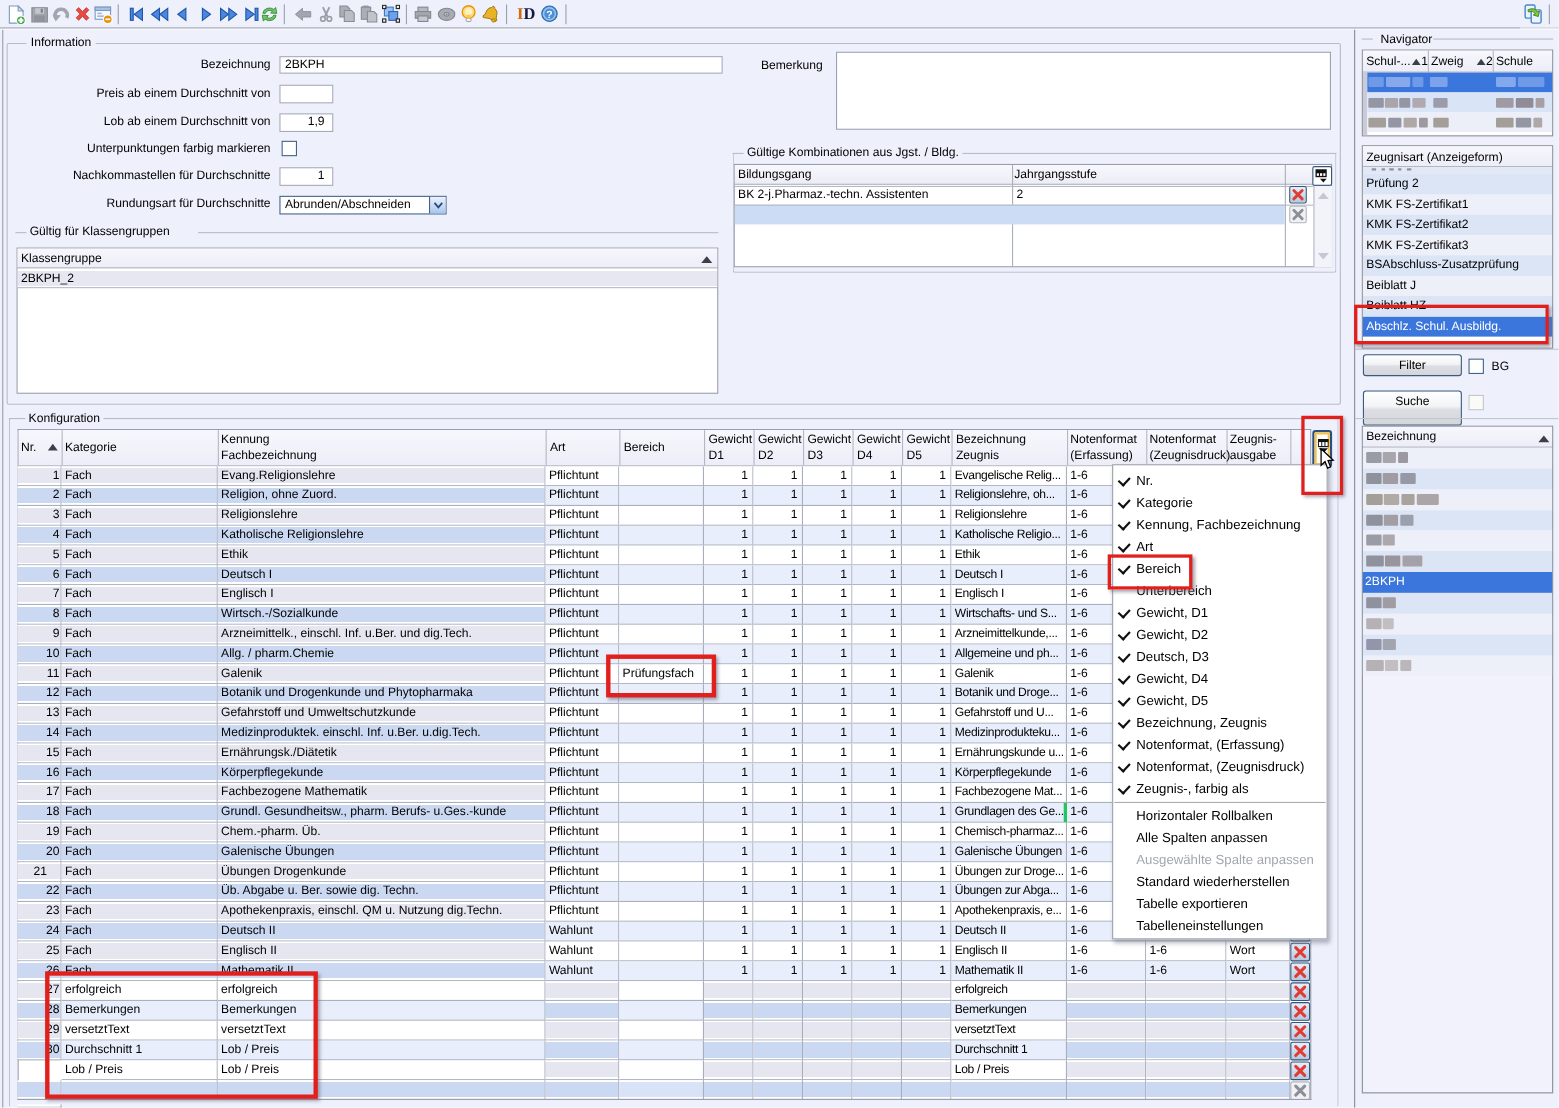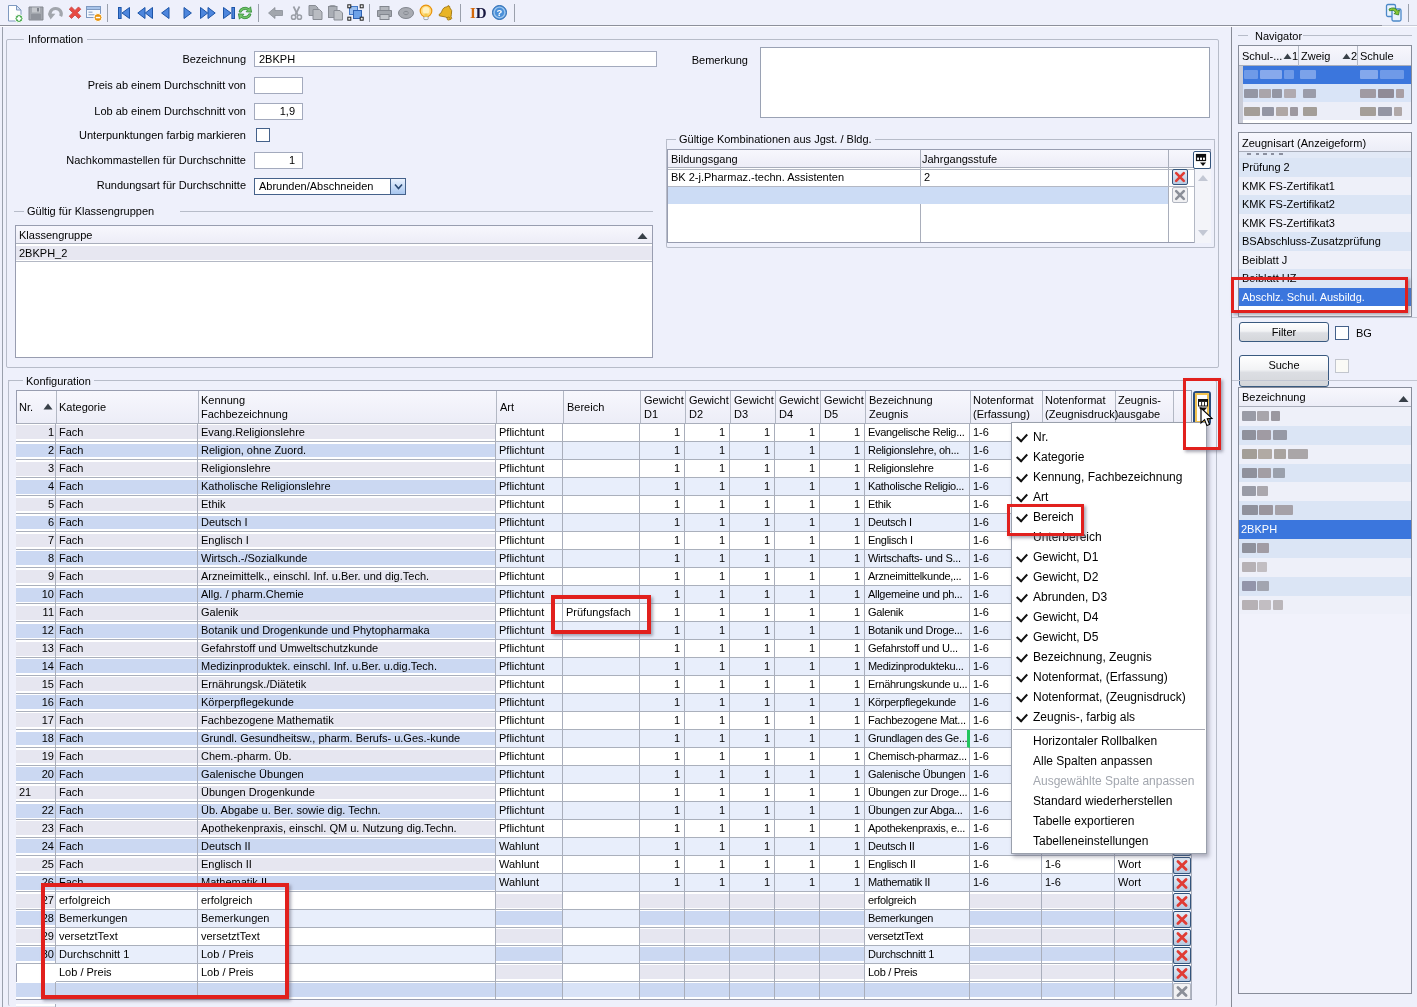--- a/index.html
+++ b/index.html
@@ -545,21 +545,21 @@
 <div class="cell" style="left:640px;top:766px;width:45px;height:18px;background:#e8eefb;text-align:right;padding-right:4px;border-right:1px solid #a9aebb;border-bottom:1px solid #aab0bc;">1</div>
 <div class="cell" style="left:685px;top:766px;width:45px;height:18px;background:#e8eefb;text-align:right;padding-right:4px;border-right:1px solid #a9aebb;border-bottom:1px solid #aab0bc;">1</div>
 <div class="cell" style="left:730px;top:766px;width:45px;height:18px;background:#e8eefb;text-align:right;padding-right:4px;border-right:1px solid #a9aebb;border-bottom:1px solid #aab0bc;">1</div>
 <div class="cell" style="left:775px;top:766px;width:45px;height:18px;background:#e8eefb;text-align:right;padding-right:4px;border-right:1px solid #a9aebb;border-bottom:1px solid #aab0bc;">1</div>
 <div class="cell" style="left:820px;top:766px;width:45px;height:18px;background:#e8eefb;text-align:right;padding-right:4px;border-right:1px solid #a9aebb;border-bottom:1px solid #aab0bc;">1</div>
 <div class="cell" style="left:865px;top:766px;width:105px;height:18px;background:#e8eefb;letter-spacing:-0.3px;border-right:1px solid #a9aebb;border-bottom:1px solid #aab0bc;">Galenische Übungen</div>
 <div class="cell" style="left:970px;top:766px;width:72px;height:18px;background:#e8eefb;border-right:1px solid #a9aebb;border-bottom:1px solid #aab0bc;">1-6</div>
 <div class="cell" style="left:1042px;top:766px;width:73px;height:18px;background:#e8eefb;border-right:1px solid #a9aebb;border-bottom:1px solid #aab0bc;"></div>
 <div class="cell" style="left:1115px;top:766px;width:58px;height:18px;background:#e8eefb;border-right:1px solid #a9aebb;border-bottom:1px solid #aab0bc;"></div>
 <div class="cell" style="left:1173px;top:766px;width:19px;height:18px;background:#e8eefb;border-bottom:1px solid #aab0bc;"></div>
-<div class="cell" style="left:16px;top:784px;width:40px;height:18px;background:linear-gradient(#ffffff 1.5px,#e6e6f0 1.5px 15.5px,#ffffff 15.5px);text-align:left;padding-right:1px;border-right:1px solid #a9aebb;border-bottom:1px solid #aab0bc;">21</div>
+<div class="cell" style="left:16px;top:784px;width:40px;height:18px;background:linear-gradient(#ffffff 1.5px,#e6e6f0 1.5px 15.5px,#ffffff 15.5px);text-align:center;padding-right:1px;border-right:1px solid #a9aebb;border-bottom:1px solid #aab0bc;">21</div>
 <div class="cell" style="left:56px;top:784px;width:142px;height:18px;background:linear-gradient(#ffffff 1.5px,#e6e6f0 1.5px 15.5px,#ffffff 15.5px);border-right:1px solid #a9aebb;border-bottom:1px solid #aab0bc;">Fach</div>
 <div class="cell" style="left:198px;top:784px;width:298px;height:18px;background:linear-gradient(#ffffff 1.5px,#e6e6f0 1.5px 15.5px,#ffffff 15.5px);border-right:1px solid #a9aebb;border-bottom:1px solid #aab0bc;">Übungen Drogenkunde</div>
 <div class="cell" style="left:496px;top:784px;width:67px;height:18px;background:#ffffff;border-right:1px solid #a9aebb;border-bottom:1px solid #aab0bc;">Pflichtunt</div>
 <div class="cell" style="left:563px;top:784px;width:77px;height:18px;background:#ffffff;border-right:1px solid #a9aebb;border-bottom:1px solid #aab0bc;"></div>
 <div class="cell" style="left:640px;top:784px;width:45px;height:18px;background:#ffffff;text-align:right;padding-right:4px;border-right:1px solid #a9aebb;border-bottom:1px solid #aab0bc;">1</div>
 <div class="cell" style="left:685px;top:784px;width:45px;height:18px;background:#ffffff;text-align:right;padding-right:4px;border-right:1px solid #a9aebb;border-bottom:1px solid #aab0bc;">1</div>
 <div class="cell" style="left:730px;top:784px;width:45px;height:18px;background:#ffffff;text-align:right;padding-right:4px;border-right:1px solid #a9aebb;border-bottom:1px solid #aab0bc;">1</div>
 <div class="cell" style="left:775px;top:784px;width:45px;height:18px;background:#ffffff;text-align:right;padding-right:4px;border-right:1px solid #a9aebb;border-bottom:1px solid #aab0bc;">1</div>
 <div class="cell" style="left:820px;top:784px;width:45px;height:18px;background:#ffffff;text-align:right;padding-right:4px;border-right:1px solid #a9aebb;border-bottom:1px solid #aab0bc;">1</div>
 <div class="cell" style="left:865px;top:784px;width:105px;height:18px;background:#ffffff;letter-spacing:-0.3px;border-right:1px solid #a9aebb;border-bottom:1px solid #aab0bc;">Übungen zur Droge...</div>
@@ -881,21 +881,21 @@
 <div class="check" style="left:1017px;top:493px;"></div>
 <div class="menuitem" style="left:1033px;top:487px;">Art</div>
 <div class="check" style="left:1017px;top:513px;"></div>
 <div class="menuitem" style="left:1033px;top:507px;">Bereich</div>
 <div class="menuitem" style="left:1033px;top:527px;">Unterbereich</div>
 <div class="check" style="left:1017px;top:553px;"></div>
 <div class="menuitem" style="left:1033px;top:547px;">Gewicht, D1</div>
 <div class="check" style="left:1017px;top:573px;"></div>
 <div class="menuitem" style="left:1033px;top:567px;">Gewicht, D2</div>
 <div class="check" style="left:1017px;top:593px;"></div>
-<div class="menuitem" style="left:1033px;top:587px;">Abrunden, D3</div>
+<div class="menuitem" style="left:1033px;top:587px;">Deutsch, D3</div>
 <div class="check" style="left:1017px;top:613px;"></div>
 <div class="menuitem" style="left:1033px;top:607px;">Gewicht, D4</div>
 <div class="check" style="left:1017px;top:633px;"></div>
 <div class="menuitem" style="left:1033px;top:627px;">Gewicht, D5</div>
 <div class="check" style="left:1017px;top:653px;"></div>
 <div class="menuitem" style="left:1033px;top:647px;">Bezeichnung, Zeugnis</div>
 <div class="check" style="left:1017px;top:673px;"></div>
 <div class="menuitem" style="left:1033px;top:667px;">Notenformat, (Erfassung)</div>
 <div class="check" style="left:1017px;top:693px;"></div>
 <div class="menuitem" style="left:1033px;top:687px;">Notenformat, (Zeugnisdruck)</div>

